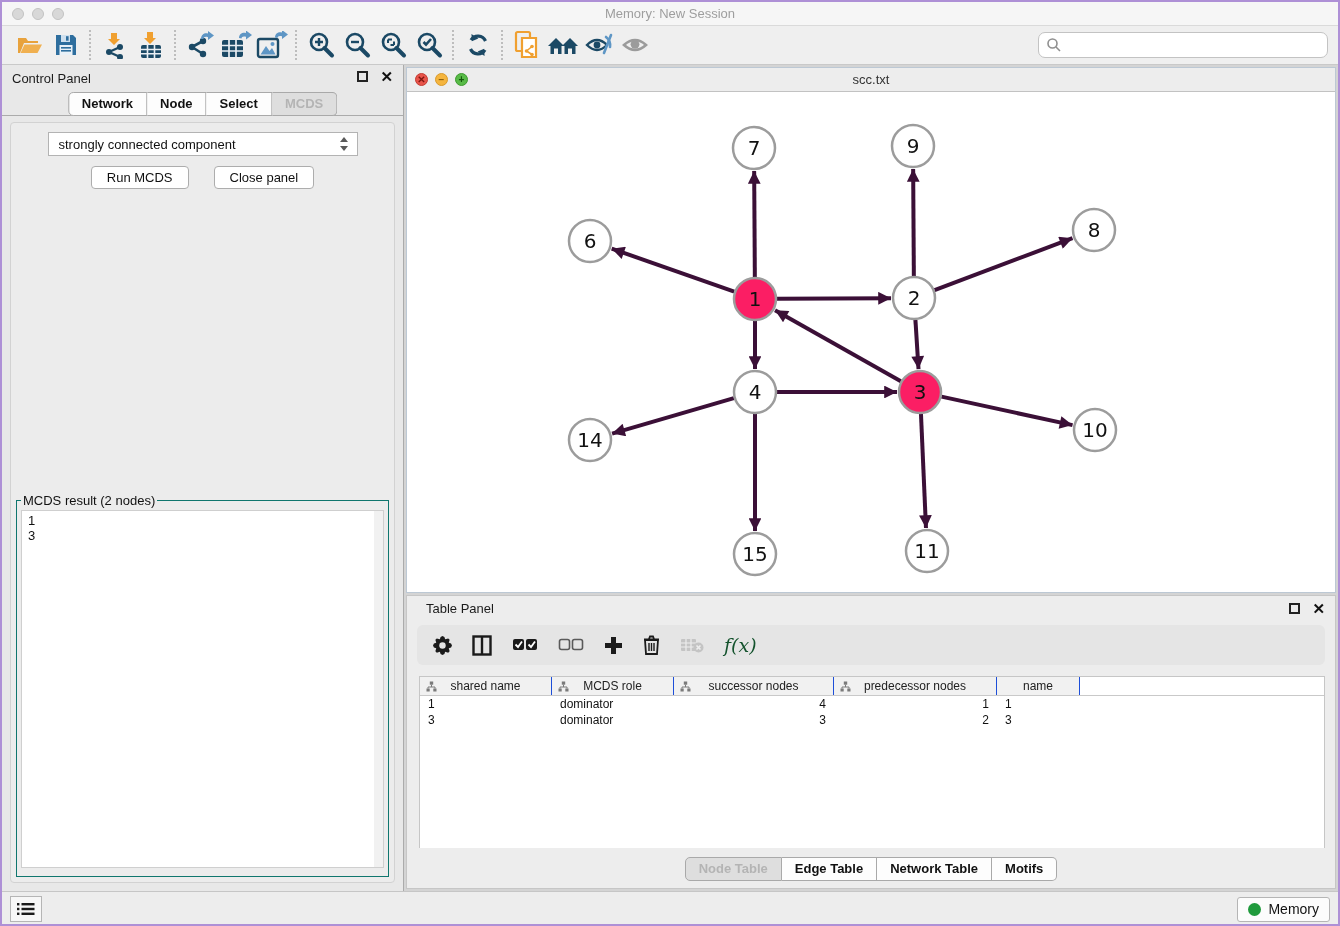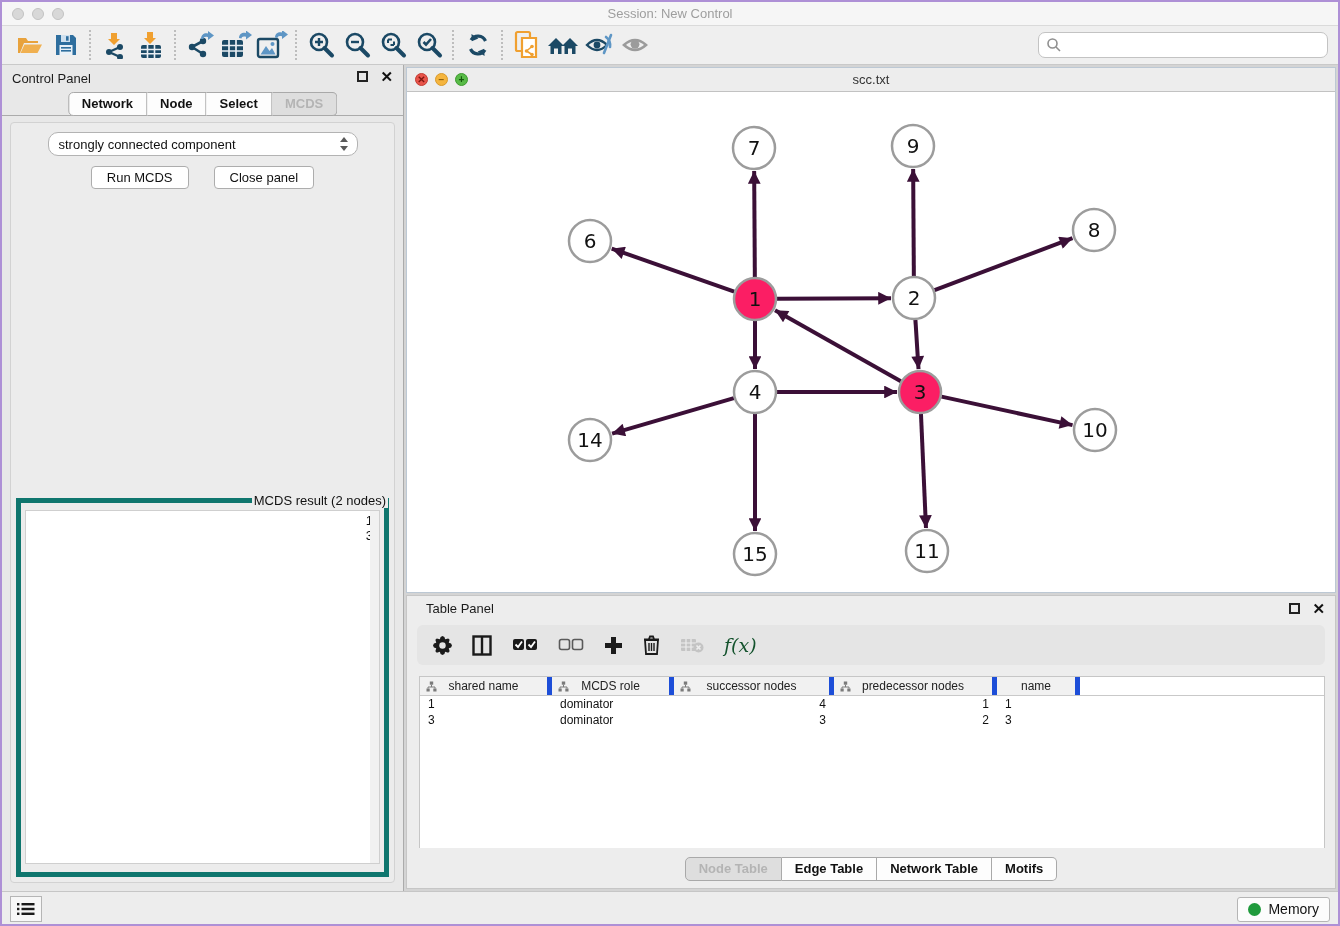--- a/index.html
+++ b/index.html
@@ -38,28 +38,28 @@
   .tabs { position:absolute; left:50%; transform:translateX(-50%); bottom:0; display:flex; }
   .tab { border:1px solid #A9A9A9; border-left:none; background:#FDFDFD; color:#111;
          font-size:13px; font-weight:bold; padding:3px 13px 4px; cursor:pointer; white-space:nowrap; }
   .tab:first-child { border-left:1px solid #A9A9A9; border-radius:5px 0 0 5px; }
   .tab:last-child { border-radius:0 5px 5px 0; }
   .tab.active { background:#DEDEDE; color:#B4B4B4; }
   .cp-inner { position:absolute; left:8px; right:8px; top:57px; bottom:8px;
               background:#ECECEC; border:1px solid #D2D2D2; border-radius:4px; }
   .opt-label { text-align:center; margin-top:16px; font-size:13px; color:#111; }
   .dropdown { width:310px; height:24px; margin:9px auto 0; background:#fff; border:1px solid #B3B3B3;
-              border-radius:10px; display:flex; align-items:center; padding:0 8px 0 10px;
+              border-radius:0; display:flex; align-items:center; padding:0 8px 0 10px;
               font-size:13px; color:#111; cursor:pointer; }
   .dropdown .dd-val { flex:1; }
   .btnrow { display:flex; justify-content:center; gap:25px; margin-top:10px; }
   .btn { height:23px; padding:0 15px; background:#FFFFFF; border:1px solid #ADADAD;
          border-radius:4px; font-size:13px; color:#111; cursor:pointer; font-family:"Liberation Sans", sans-serif; }
   fieldset.result { position:absolute; left:5px; right:5px; top:370px; bottom:5px;
-                    border:5px solid #0f766e; padding:0;text-align:right; }
+                    border:1px solid #0f766e; padding:0; }
   fieldset.result legend { font-size:13px; color:#111; margin-left:4px; padding:0 2px; }
   .result-area { position:absolute; left:2px; right:2px; top:2px; bottom:2px; background:#fff;
                  border:1px solid #CFCFCF; font-size:13px; color:#111; padding:2px 6px;
                  white-space:pre; overflow:hidden; }
   .result-scroll { position:absolute; right:3px; top:3px; bottom:3px; width:9px; background:#F1F1F1; }
 
   
   .work-area { flex:1; position:relative; background:#D4D4D4; }
   .net-window { position:absolute; left:2px; right:2px; top:2px; height:526px;
                 background:#fff; border:1px solid #BCC8D4; }
@@ -78,21 +78,21 @@
   .table-panel { position:absolute; left:2px; right:2px; top:530px; bottom:2px;
                  background:#EDEDED; border:1px solid #C6C6C6; }
   .tp-header { height:26px; line-height:26px; padding-left:19px; font-size:13px; color:#1b1b1b; position:relative; }
   .tp-toolbar { margin:3px 10px 0; height:40px; background:#E5E5E5; border-radius:6px;
                 display:flex; align-items:center; gap:20px; padding:0 16px; }
   .tp-tbtn { background:none; border:none; display:flex; align-items:center; cursor:pointer; }
   .fx { font-family:"DejaVu Serif", serif; font-style:italic; font-size:19px; color:#14532d; }
   .tp-table { position:absolute; left:12px; right:10px; top:80px; bottom:40px;
               background:#fff; border:1px solid #C6C6C6; border-bottom:none; overflow:hidden; }
   .thead { display:flex; height:19px; border-bottom:1px solid #C9C9C9; background:#fff; }
-  .th { background:#F1F1F1; border-right:5px solid #1d4ed8; display:flex; align-items:center;
+  .th { background:#F1F1F1; border-right:1px solid #1d4ed8; display:flex; align-items:center;
         justify-content:center; gap:5px; font-size:12px; color:#222; position:relative; }
   .th .tree-ico { position:absolute; left:6px; }
   .trow { display:flex; height:16px; align-items:center; font-size:12px; color:#111; }
   .tcell { padding:0 8px; overflow:hidden; white-space:nowrap; }
   .tcell.right { text-align:right; }
   .tp-tabs { position:absolute; bottom:7px; left:0; right:0; display:flex; justify-content:center; }
   .tp-tabs .tab { font-weight:bold; }
 
   
   .statusbar { height:35px; background:#EDEDED; border-top:1px solid #C6C6C6;
@@ -108,21 +108,21 @@
 <body>
 
 <div class="app">
 
   <div class="titlebar">
     <div class="traffic">
       <span class="tl"></span>
       <span class="tl"></span>
       <span class="tl"></span>
     </div>
-    <div class="win-title">Session: New Control</div>
+    <div class="win-title">Memory: New Session</div>
   </div>
 
   <div class="toolbar">
     <button class="tbtn">
       <svg width="28" height="26" viewBox="0 0 28 26">
         <path d="M2 21 L2 6 L10 6 L12 9 L22 9 L22 11 L8 11 L4 21 Z" fill="#E8A23C"></path>
         <path d="M8.5 12.5 L26 12.5 L21.5 21 L4.5 21 Z" fill="#F0B050"></path>
       </svg>
     </button>
     <button class="tbtn">

